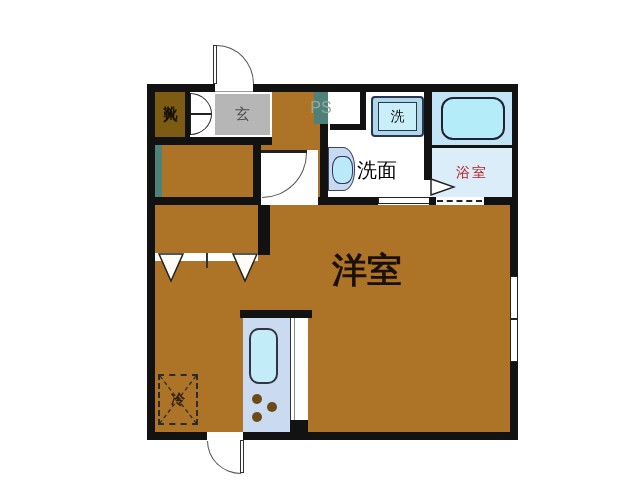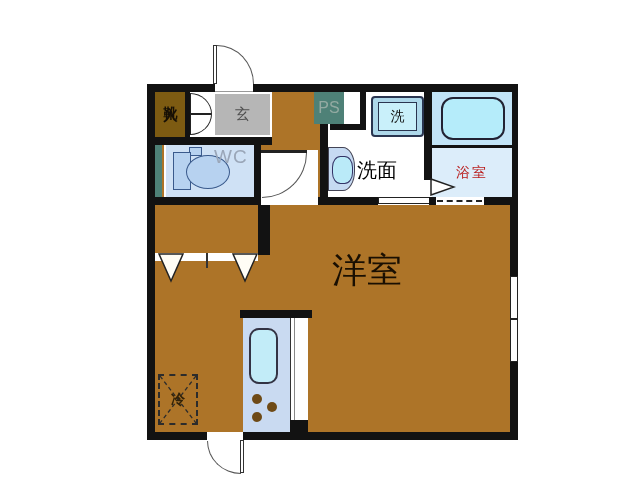--- a/index.html
+++ b/index.html
@@ -58,33 +58,27 @@
   <div class="abs leafB" style="left:190px;top:114px;width:22px;height:21px;"></div>
   <div class="abs gray center" style="left:213px;top:92px;width:59px;height:45px;border:2px solid #fff;">
     <span class="lbl" style="font-size:15px;color:#4f4f4f;">玄</span>
   </div>
 
   <div class="abs white" style="left:215px;top:84px;width:38px;height:8px;border-bottom:1px solid #999;"></div>
   <div class="abs white" style="left:213px;top:45px;width:4px;height:39px;border:1px solid #333;"></div>
   <div class="abs arcTR" style="left:217px;top:45px;width:37px;height:39px;"></div>
 
   <div class="abs teal" style="left:155px;top:145px;width:7px;height:52px;"></div>
-  <div class="abs wcfloor" style="left:164px;top:145px;width:90px;height:52px;border-left:2px solid #fff;">
-    <div class="abs" style="left:23px;top:2px;width:13px;height:9px;background:#b7d2f0;border:1px solid #3a5a8c;"></div>
-    <div class="abs" style="left:7px;top:7px;width:18px;height:38px;background:#b7d2f0;border:1px solid #3a5a8c;"></div>
-    <div class="abs" style="left:20px;top:10px;width:44px;height:34px;background:#b7d2f0;border:1px solid #3a5a8c;border-radius:50%;"></div>
-    <span class="abs lbl" style="left:48px;top:1px;font-size:19px;color:#9aa6b8;letter-spacing:1px;">WC</span>
-  </div>
 
   <div class="abs white" style="left:261px;top:150px;width:57px;height:55px;"></div>
   <div class="abs" style="left:261px;top:150px;width:46px;height:3px;background:#222;"></div>
   <div class="abs arcBR" style="left:262px;top:153px;width:45px;height:45px;"></div>
 
   <div class="abs white" style="left:328px;top:92px;width:96px;height:105px;"></div>
-  <div class="abs teal center" style="left:314px;top:92px;width:30px;height:32px;">
+  <div class="abs teal center" style="left:314px;top:92px;width:14px;height:32px;">
     <span class="lbl" style="font-size:16px;color:#93aaa2;">PS</span>
   </div>
   <div class="abs wall" style="left:360px;top:92px;width:6px;height:38px;"></div>
   <div class="abs wall" style="left:330px;top:124px;width:36px;height:6px;"></div>
   <div class="abs" style="left:371px;top:96px;width:53px;height:41px;background:#aed8ea;border:2px solid #2a3550;border-radius:4px;"></div>
   <div class="abs center" style="left:378px;top:102px;width:39px;height:29px;background:#c9f0fa;border:1px solid #2a3550;">
     <span class="lbl" style="font-size:14px;color:#111;">洗</span>
   </div>
   <div class="abs" style="left:328px;top:147px;width:27px;height:44px;background:#c6daf2;border:1px solid #445;border-radius:0 45% 45% 0;"></div>
   <div class="abs" style="left:332px;top:156px;width:21px;height:28px;background:#baeaf8;border:1px solid #336;border-radius:40%;"></div>
@@ -108,21 +102,21 @@
 
   <div class="abs white" style="left:155px;top:253px;width:103px;height:8px;"></div>
   <svg class="abs" style="left:158px;top:253px;" width="26" height="30">
     <polygon points="1,1 25,1 13,28" fill="#fffdf5" stroke="#222" stroke-width="1.5"></polygon>
   </svg>
   <svg class="abs" style="left:232px;top:253px;" width="26" height="30">
     <polygon points="1,1 25,1 13,28" fill="#fffdf5" stroke="#222" stroke-width="1.5"></polygon>
   </svg>
   <div class="abs" style="left:206px;top:253px;width:2px;height:15px;background:#333;"></div>
 
-  <div class="abs" style="left:316px;top:246px;color:#190f02;font-weight:normal;line-height:1.35;">
+  <div class="abs" style="left:316px;top:246px;color:#190f02;font-weight:bold;line-height:1.35;">
     <div style="font-size:35px;text-indent:16px;">洋室</div>
   </div>
 
   <div class="abs wall" style="left:240px;top:310px;width:72px;height:8px;"></div>
   <div class="abs counter" style="left:243px;top:318px;width:47px;height:114px;"></div>
   <div class="abs white" style="left:290px;top:318px;width:18px;height:102px;border-left:1px solid #333;"></div>
   <div class="abs" style="left:294px;top:318px;width:1px;height:102px;background:#888;"></div>
   <div class="abs wall" style="left:290px;top:420px;width:18px;height:12px;"></div>
   <div class="abs" style="left:249px;top:328px;width:29px;height:56px;background:#c2ecf8;border:2px solid #334;border-radius:10px;"></div>
   <div class="abs dot" style="left:252px;top:394px;"></div>

